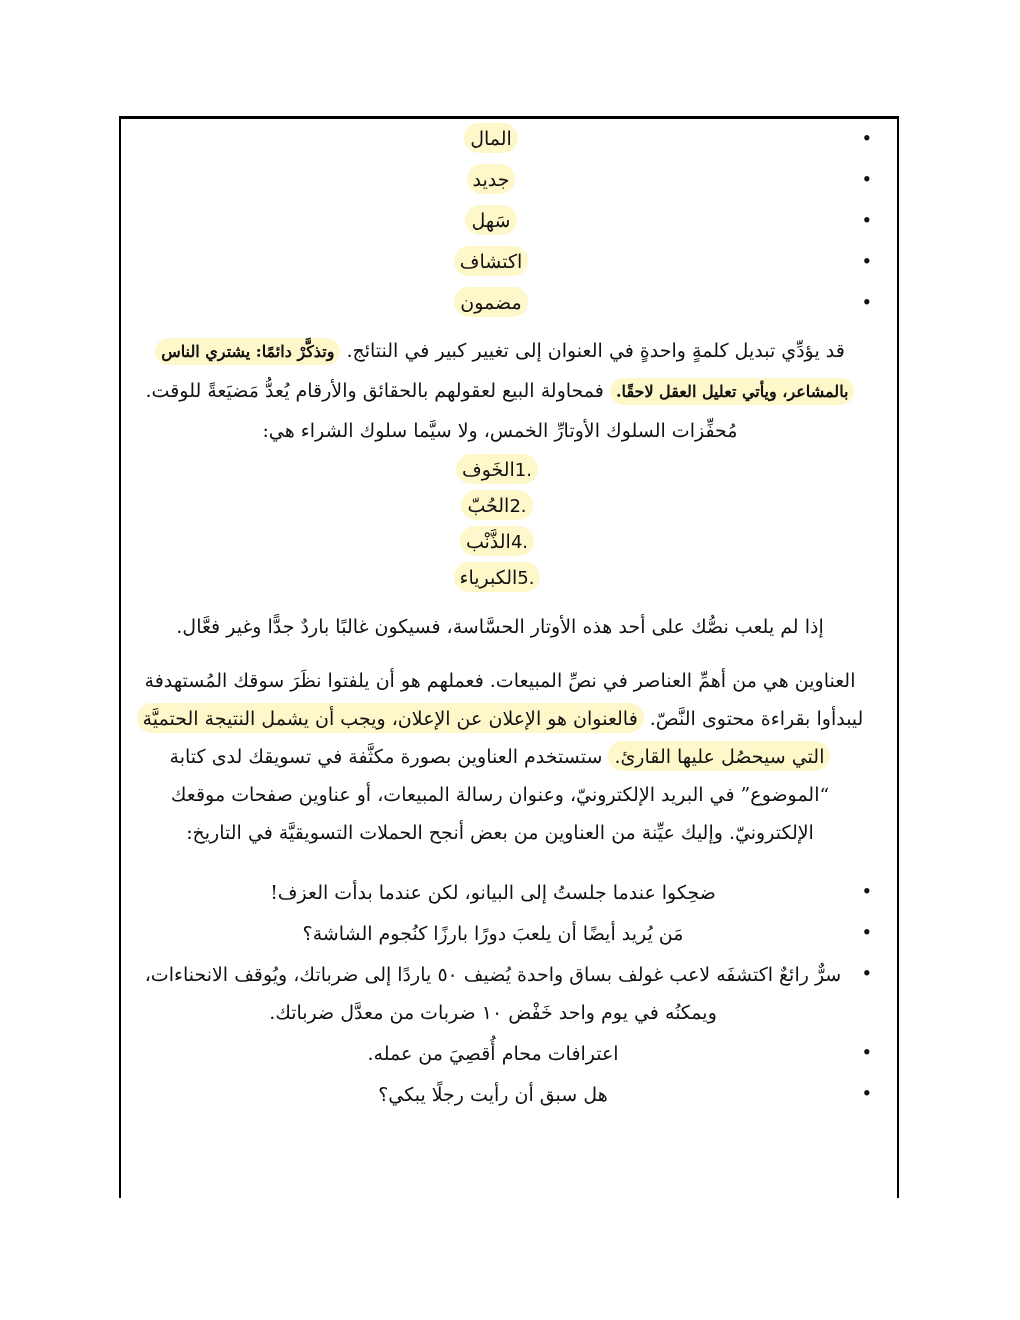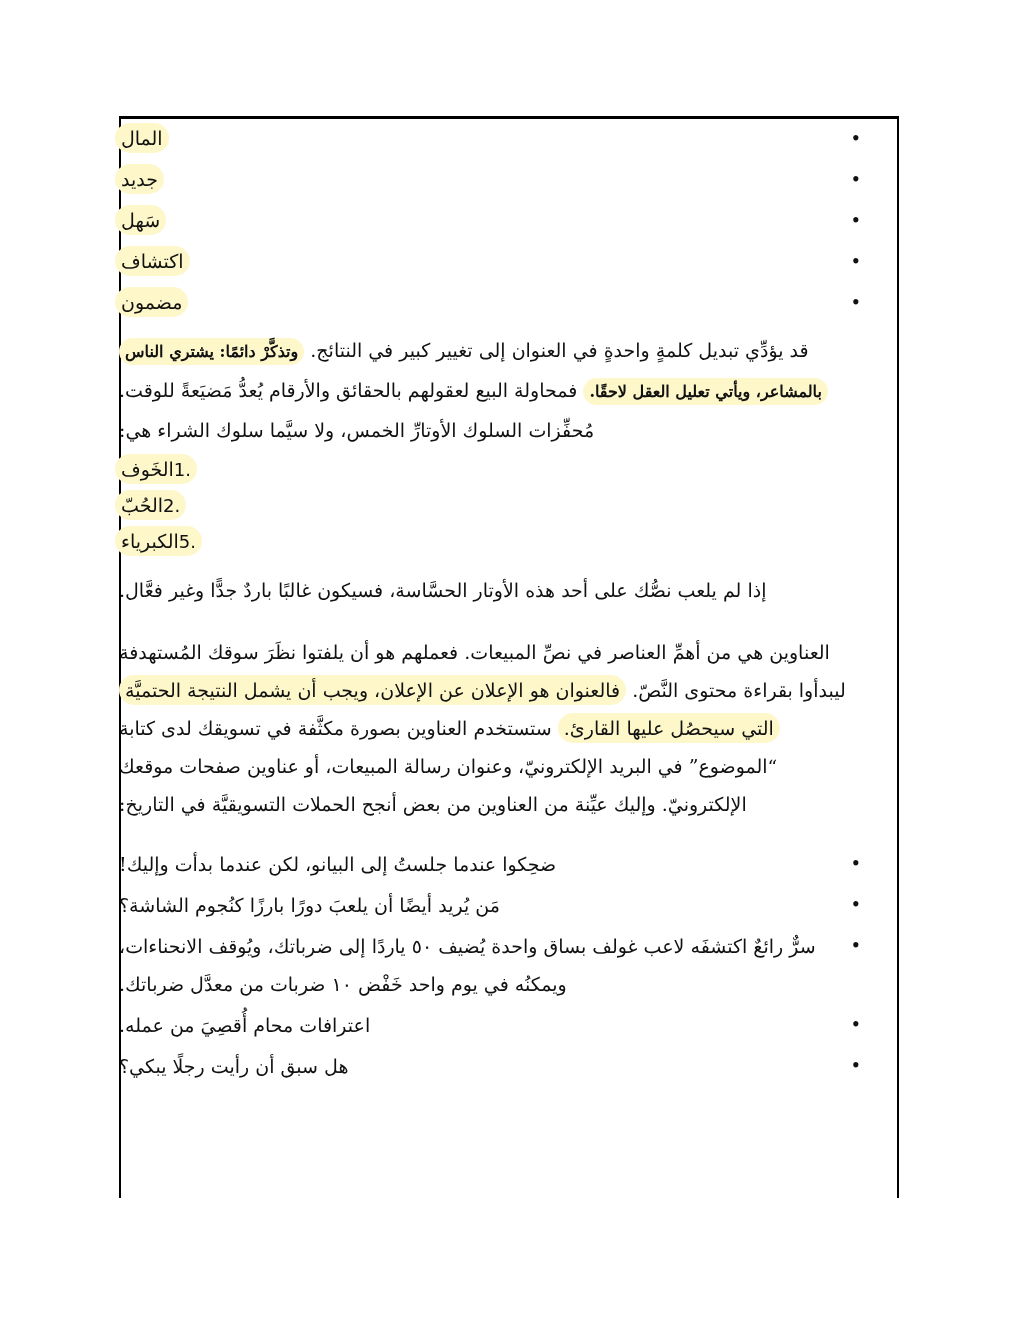--- a/index.html
+++ b/index.html
@@ -21,25 +21,25 @@
       top: 116px;
       width: 780px;
       height: 1082px;
       border-top: 3px solid #000;
       border-left: 2px solid #000;
       border-right: 2px solid #000;
       box-sizing: border-box;
     }
     .content {
       position: absolute;
-      left: 115px;
+      left: 126px;
       top: 118px;
       width: 770px;
       direction: rtl;
-      text-align: left;
+      text-align: center;
       font-size: 19px;
       line-height: 38px;
     }
     .hl {
       background: #fdf7c9;
       border-radius: 18px;
       padding: 4px 6px;
       box-decoration-break: clone;
       -webkit-box-decoration-break: clone;
     }
@@ -80,21 +80,21 @@
       font-family: "DejaVu Sans", sans-serif;
       font-size: 18px;
     }
     p {
       margin: 0;
       padding: 0 26px 0 4px;
     }
     .p1 { margin-top: 8px; }
     .p2 { margin-top: 0; }
     .p3 { margin-top: 12px; }
-    .p4 { margin-top: 24px; }
+    .p4 { margin-top: 16px; }
     ul.headlines {
       list-style: none;
       margin: 22px 0 0 0;
       padding: 0 24px 0 4px;
     }
     ul.headlines li {
       position: relative;
       padding-right: 16px;
       line-height: 38px;
       margin-bottom: 3px;
@@ -128,34 +128,35 @@
     <span>فمحاولة البيع لعقولهم بالحقائق والأرقام يُعدُّ مَضيَعةً للوقت.</span>
   </p>
 
   <p class="p2">
     <span>مُحفِّزات السلوك الأوتارِّ الخمس، ولا سيَّما سلوك الشراء هي:</span>
   </p>
 
   <ol class="motives">
     <li><span class="hl"><span class="num">1.</span><span>الخَوف</span></span></li>
     <li><span class="hl"><span class="num">2.</span><span>الحُبّ</span></span></li>
+    <li><span class="hl"><span class="num">4.</span><span>الذَّنْب</span></span></li>
     <li><span class="hl"><span class="num">5.</span><span>الكبرياء</span></span></li>
   </ol>
 
   <p class="p3">
     <span>إذا لم يلعب نصُّك على أحد هذه الأوتار الحسَّاسة، فسيكون غالبًا باردٌ جدًّا وغير فعَّال.</span>
   </p>
 
   <p class="p4">
     <span>العناوين هي من أهمِّ العناصر في نصِّ المبيعات. فعملهم هو أن يلفتوا نظَرَ سوقك المُستهدفة ليبدأوا بقراءة محتوى النَّصّ.</span>
     <span class="hl">فالعنوان هو الإعلان عن الإعلان، ويجب أن يشمل النتيجة الحتميَّة التي سيحصُل عليها القارئ.</span>
     <span>ستستخدم العناوين بصورة مكثَّفة في تسويقك لدى كتابة “الموضوع” في البريد الإلكترونيّ، وعنوان رسالة المبيعات، أو عناوين صفحات موقعك الإلكترونيّ. وإليك عيِّنة من العناوين من بعض أنجح الحملات التسويقيَّة في التاريخ:</span>
   </p>
 
   <ul class="headlines">
-    <li>ضحِكوا عندما جلستُ إلى البيانو، لكن عندما بدأت وإليك!</li>
+    <li>ضحِكوا عندما جلستُ إلى البيانو، لكن عندما بدأت العزف!</li>
     <li>مَن يُريد أيضًا أن يلعبَ دورًا بارزًا كنُجوم الشاشة؟</li>
     <li>سرٌّ رائعٌ اكتشفَه لاعب غولف بساق واحدة يُضيف ٥٠ ياردًا إلى ضرباتك، ويُوقف الانحناءات، ويمكنُه في يوم واحد خَفْض ١٠ ضربات من معدَّل ضرباتك.</li>
     <li>اعترافات محام أُقصِيَ من عمله.</li>
     <li>هل سبق أن رأيت رجلًا يبكي؟</li>
   </ul>
 
 </div>
 
 </body></html>

